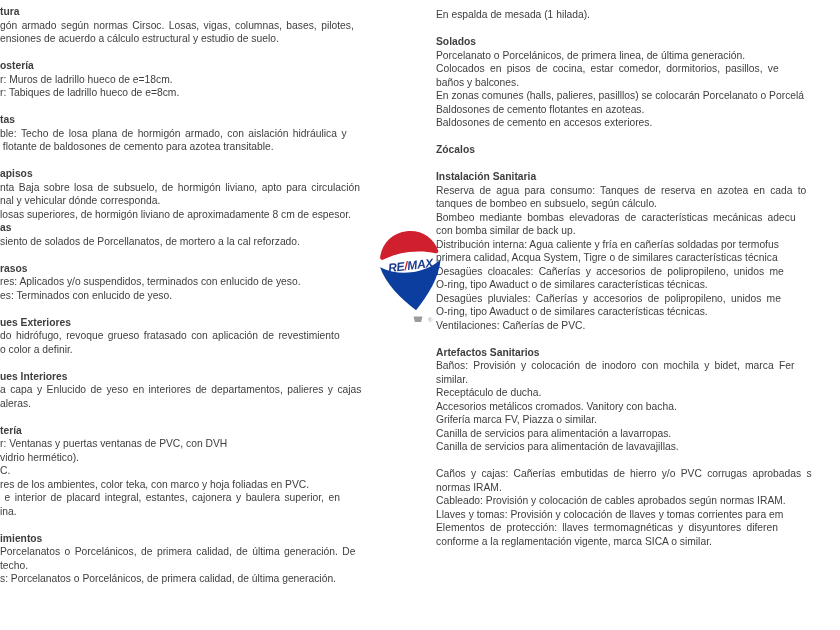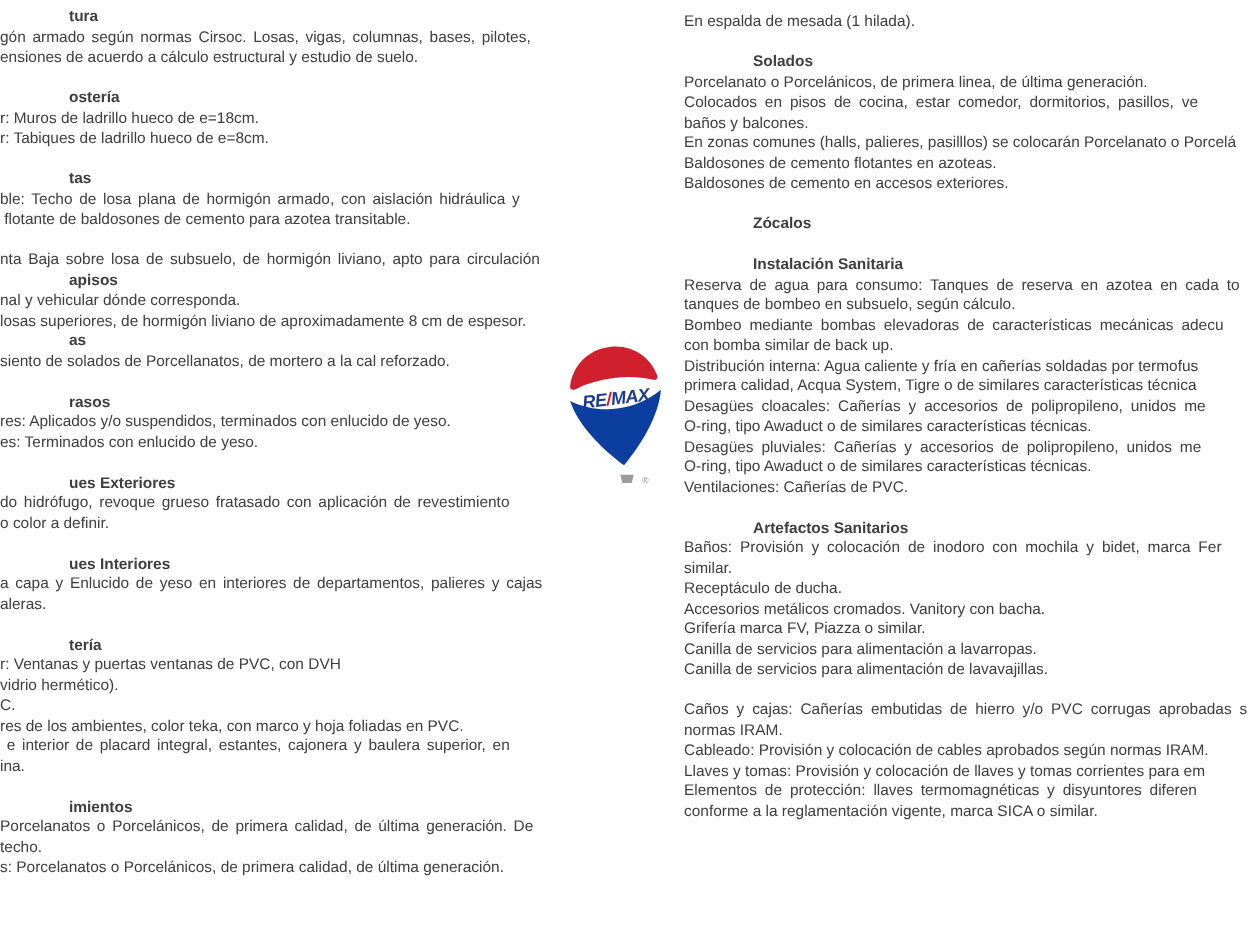--- a/index.html
+++ b/index.html
@@ -4,26 +4,26 @@
 <style>
   html,body { margin:0; padding:0; background:#ffffff; }
   .page {
     position:relative; width:840px; height:630px;
     background:#ffffff; overflow:hidden;
     font-family:"Liberation Sans", sans-serif;
     color:#3e3e3e;
   }
   .col { position:absolute; overflow:hidden; }
   .col-left  { left:0px;   top:5px; width:387px; height:622px; }
-  .col-right { left:456px; top:8px; width:382px; height:620px; }
+  .col-right { left:436px; top:8px; width:382px; height:620px; }
   .line {
     height:13.5px; font-size:10.3px; line-height:13.5px;
     white-space:pre; overflow:hidden;
   }
-  .bold { font-weight:bold;padding-left:46px; }
+  .bold { font-weight:bold; }
   .just { word-spacing:1.6px; }
   .wide { word-spacing:2.4px; }
   .logo { position:absolute; left:377px; top:229px; width:68px; height:95px; }
 </style>
 </head>
 <body>
 
 <div class="page">
 
   <div class="col col-left">
@@ -32,22 +32,22 @@
       <div class="line">ensiones de acuerdo a cálculo estructural y estudio de suelo.</div>
       <div class="line">&nbsp;</div>
       <div class="line bold">ostería</div>
       <div class="line">r: Muros de ladrillo hueco de e=18cm.</div>
       <div class="line">r: Tabiques de ladrillo hueco de e=8cm.</div>
       <div class="line">&nbsp;</div>
       <div class="line bold">tas</div>
       <div class="line just">ble: Techo de losa plana de hormigón armado, con aislación hidráulica y</div>
       <div class="line"> flotante de baldosones de cemento para azotea transitable.</div>
       <div class="line">&nbsp;</div>
+      <div class="line bold">apisos</div>
       <div class="line just">nta Baja sobre losa de subsuelo, de hormigón liviano, apto para circulación</div>
-      <div class="line bold">apisos</div>
       <div class="line">nal y vehicular dónde corresponda.</div>
       <div class="line">losas superiores, de hormigón liviano de aproximadamente 8 cm de espesor.</div>
       <div class="line bold">as</div>
       <div class="line">siento de solados de Porcellanatos, de mortero a la cal reforzado.</div>
       <div class="line">&nbsp;</div>
       <div class="line bold">rasos</div>
       <div class="line">res: Aplicados y/o suspendidos, terminados con enlucido de yeso.</div>
       <div class="line">es: Terminados con enlucido de yeso.</div>
       <div class="line">&nbsp;</div>
       <div class="line bold">ues Exteriores</div>

